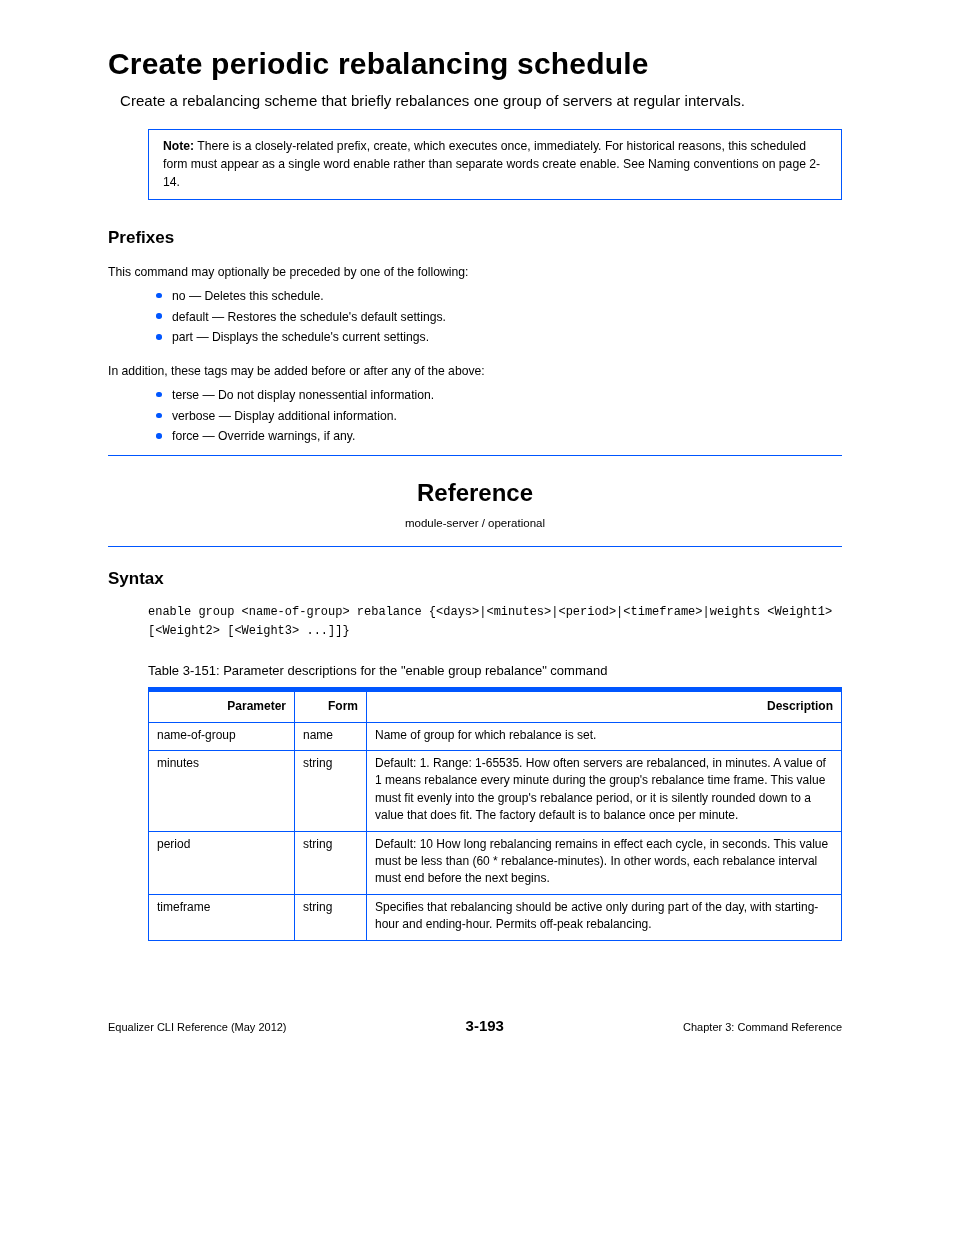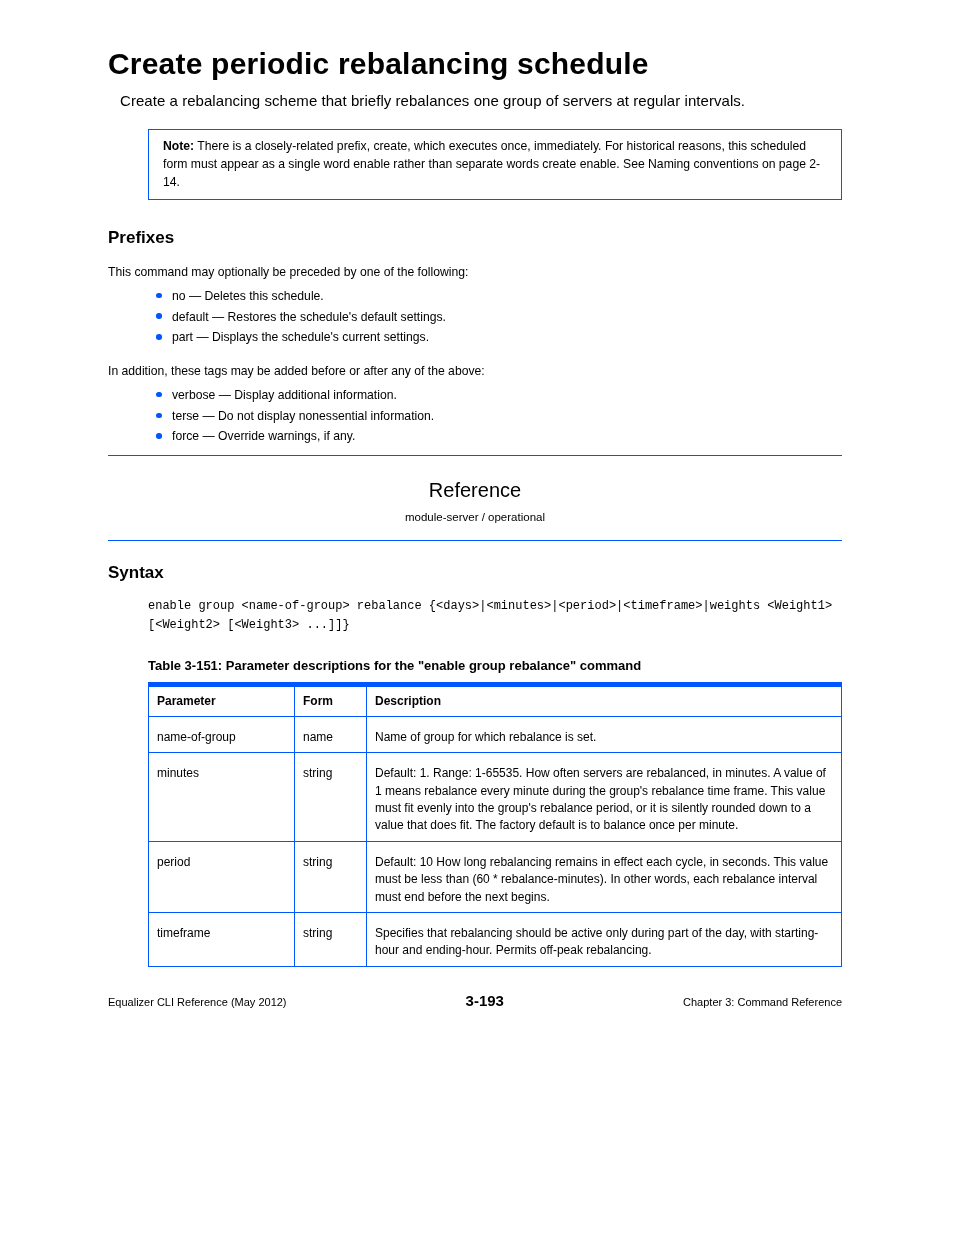--- a/index.html
+++ b/index.html
@@ -80,72 +80,72 @@
   .hr {
     border: 0;
     border-top: 1.5px solid var(--accent);
     margin: 8px 0 0 0;
   }
   .resp-header {
     text-align: center;
     margin: 20px 0 14px 0;
   }
   .resp-header .h {
-    font-size: 20px;
-    font-weight: 400;
+    font-size: 24px;
+    font-weight: 700;
     margin: 0 0 2px 0;
   }
   .resp-header .sub {
     font-size: 11.5px;
     margin: 4px;
   }
   .table-wrap {
     margin: 22px 0 0 40px;
   }
   .table-caption {
     font-size: 13px;
-    font-weight: 700;
+    font-weight: 400;
     margin: 0 0 6px 0;
   }
   table.params {
     width: 100%;
     border-collapse: collapse;
     font-size: 12px;
     line-height: 1.45;
   }
   table.params thead tr {
     border-top: 5px solid var(--accent);
   }
   table.params th {
-    text-align: left;
+    text-align: right;
     font-weight: 700;
     padding: 6px 8px 6px 8px;
     border-bottom: 1px solid var(--accent);
     border-left: 1px solid var(--accent);
     vertical-align: top;
   }
   table.params td {
-    padding: 12px 8px 6px 8px;
+    padding: 4px 8px 6px 8px;
     border-bottom: 1px solid var(--accent);
     border-left: 1px solid var(--accent);
     vertical-align: top;
   }
   table.params th:last-child,
   table.params td:last-child {
     border-right: 1px solid var(--accent);
   }
   table.params col.c1 { width: 146px; }
   table.params col.c2 { width: 72px; }
   table.params col.c3 { width: auto; }
   .footer {
     display: flex;
     justify-content: space-between;
     align-items: baseline;
     font-size: 11px;
-    margin-top: 23px;
+    margin-top: 74px;
   }
   .footer .left { }
   .footer .center { text-align: center; flex: 1; font-size: 15px; font-weight: 700; }
   .footer .right { }
 </style>
 </head>
 <body>
 
 <div class="page">
 
@@ -159,22 +159,22 @@
 
   <h2 class="section">Prefixes</h2>
   <p class="body sm-gap">This command may optionally be preceded by one of the following:</p>
   <ul class="bullets">
     <li>no — Deletes this schedule.</li>
     <li>default — Restores the schedule's default settings.</li>
     <li>part — Displays the schedule's current settings.</li>
   </ul>
   <p class="body sm-gap">In addition, these tags may be added before or after any of the above:</p>
   <ul class="bullets" style="margin-bottom:4px;">
+    <li>terse — Do not display nonessential information.</li>
     <li>verbose — Display additional information.</li>
-    <li>terse — Do not display nonessential information.</li>
     <li>force — Override warnings, if any.</li>
   </ul>
 
   <hr class="hr">
 
   <div class="resp-header">
     <div class="h">Reference</div>
     <div class="sub">module-server / operational</div>
   </div>
 

